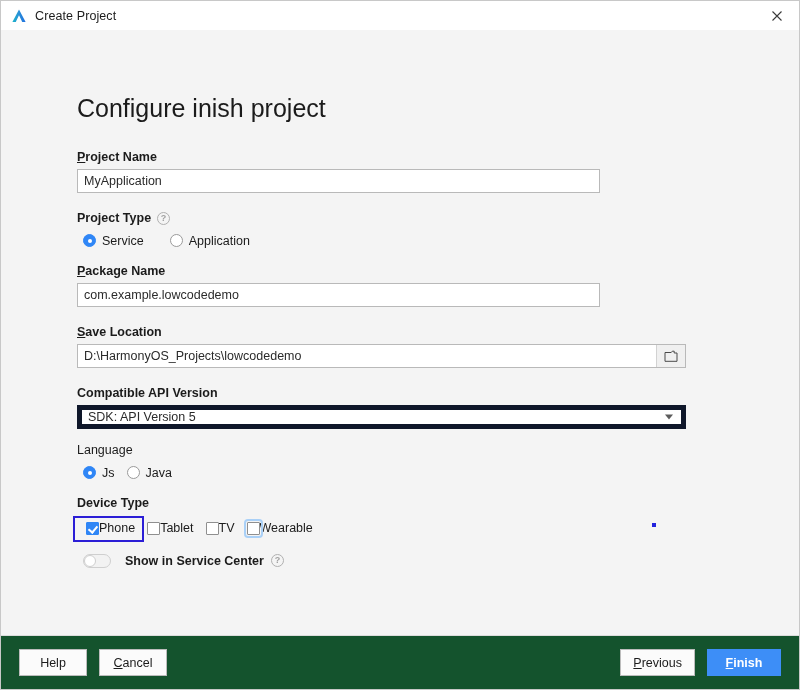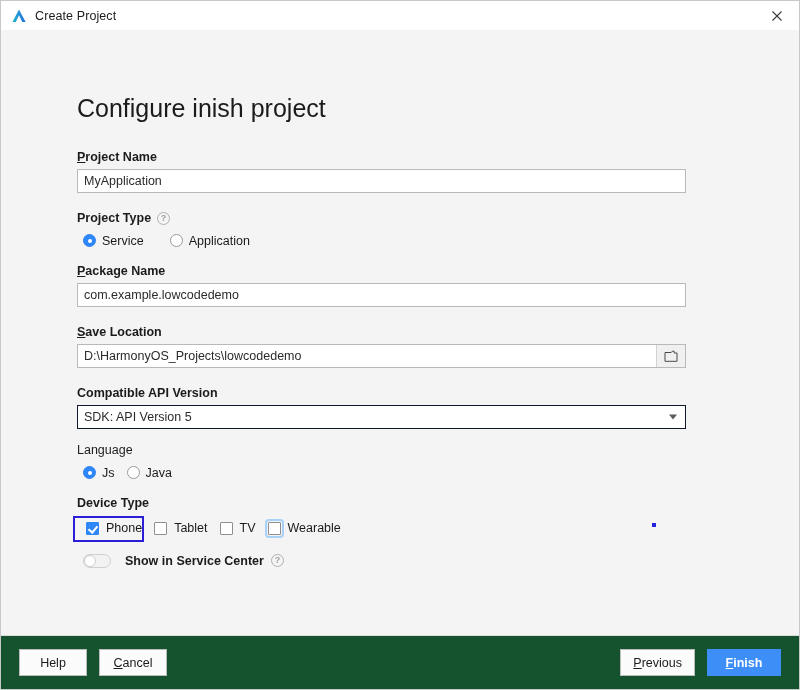--- a/index.html
+++ b/index.html
@@ -91,21 +91,21 @@
     margin: 0 0 5px 0;
     display: flex;
     align-items: center;
     gap: 6px;
   }
   .field-label.plain { font-weight: normal; }
   .mn { text-decoration: underline; }
 
   .text-input {
     box-sizing: border-box;
-    width: 609px;
+    width: 523px;
     height: 24px;
     background: #ffffff;
     border: 1px solid #b9b9b9;
     font-size: 12.5px;
     color: #2b2b2b;
     padding: 0 6px;
     line-height: 22px;
     outline: none;
     font-family: "Liberation Sans", sans-serif;
     display: block;
@@ -178,21 +178,21 @@
     border-radius: 50%;
     background: #ffffff;
   }
 
   
   .select {
     box-sizing: border-box;
     width: 609px;
     height: 24px;
     background: #ffffff;
-    border: 1px solid #0f172a;
+    border: 5px solid #0f172a;
     font-size: 12.5px;
     color: #2b2b2b;
     display: flex;
     align-items: center;
     padding: 0 6px;
     position: relative;
     cursor: pointer;
   }
   .select .caret {
     position: absolute;
@@ -225,21 +225,20 @@
   .check-row {
     display: flex;
     align-items: center;
     height: 26px;
     padding-left: 3px;
     position: relative;
   }
   .check-opt {
     display: flex;
     align-items: center;
-    gap: 7px;
     cursor: pointer;
     font-size: 12.5px;
     color: #1b1b1b;
     padding: 12px 6px;
   }
   .cbox {
     width: 13px;
     height: 13px;
     box-sizing: border-box;
     border: 1px solid #8f8f8f;

